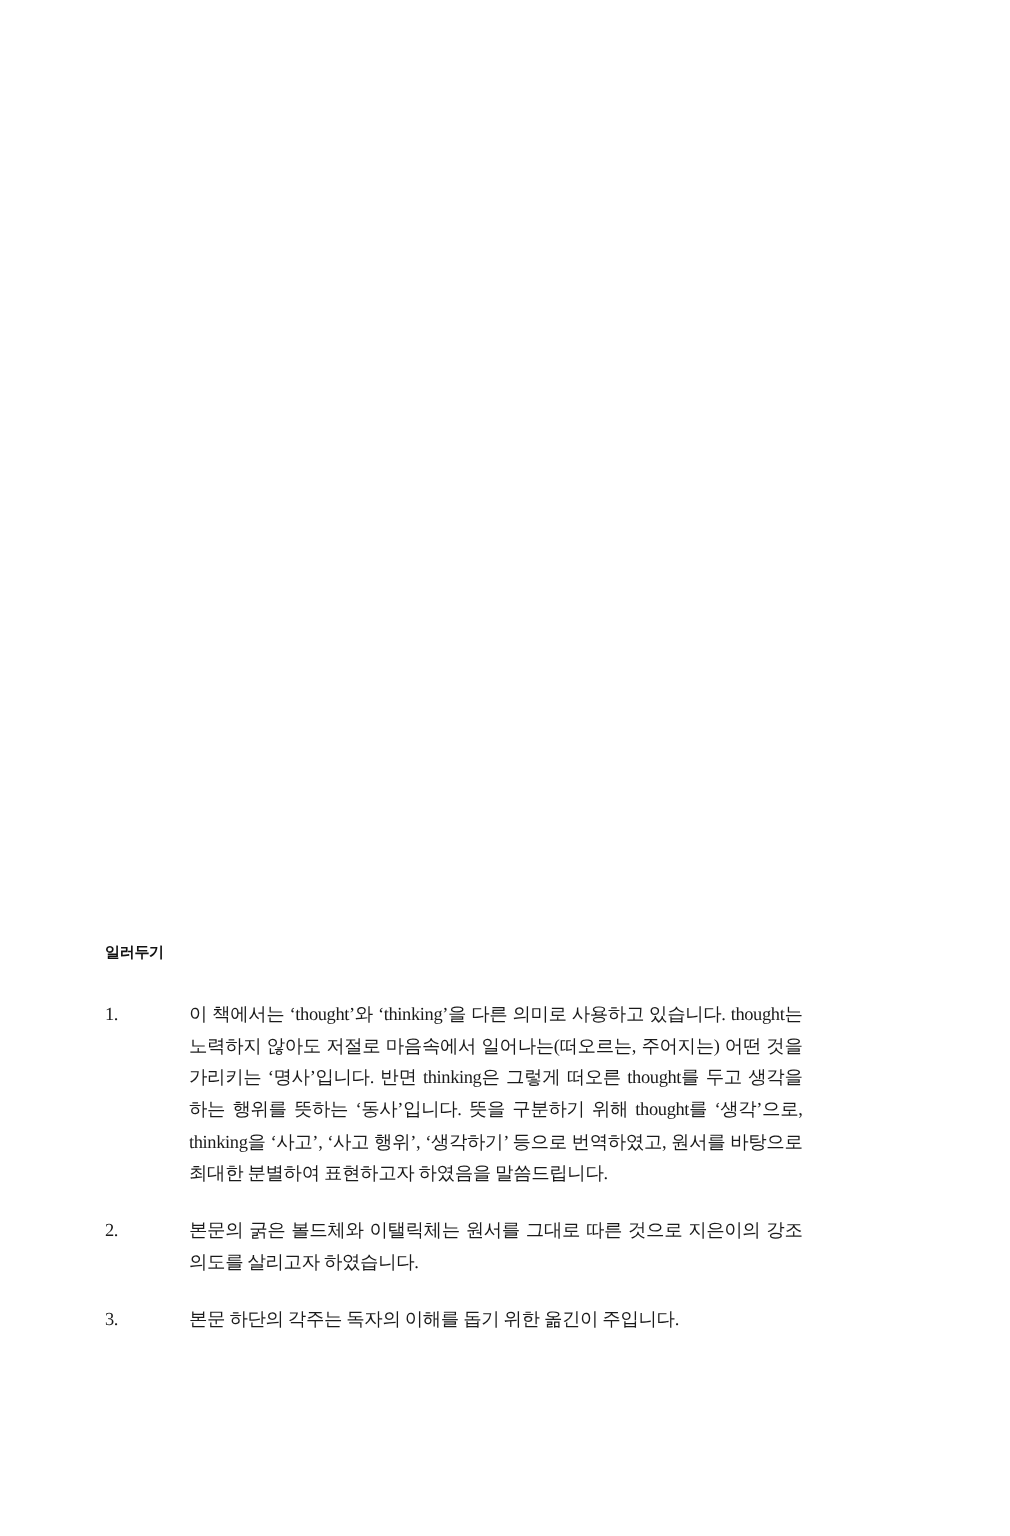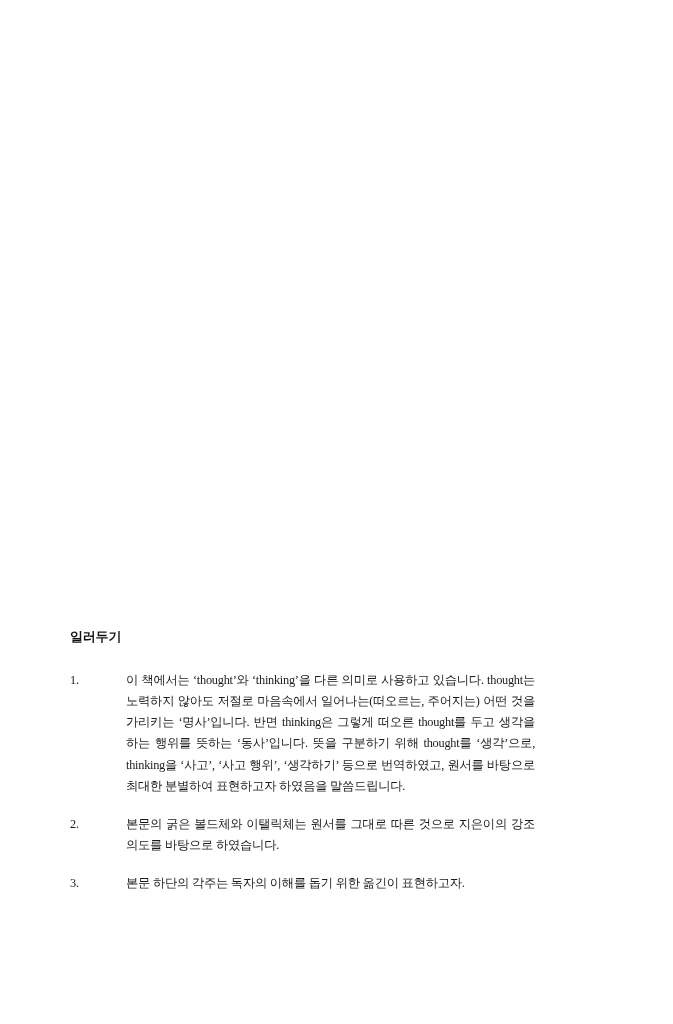--- a/index.html
+++ b/index.html
@@ -22,21 +22,21 @@
   }
   .content {
     position: absolute;
     left: 70px;
     top: 628px;
     width: 465px;
   }
   .heading {
     font-family: "Liberation Sans", sans-serif;
     font-weight: bold;
-    font-size: 13px;
+    font-size: 10px;
     letter-spacing: -0.2px;
     color: #111111;
     margin: 0 0 24px 0;
   }
   .note-list {
     margin: 0;
     padding: 0;
     list-style: none;
   }
   .note-item {
@@ -71,21 +71,21 @@
 <div class="page">
   <div class="content">
     <h1 class="heading">일러두기</h1>
     <ul class="note-list">
       <li class="note-item">
         <span class="note-num">1.</span>
         <span class="note-body">이 책에서는 ‘thought’와 ‘thinking’을 다른 의미로 사용하고 있습니다. thought는 노력하지 않아도 저절로 마음속에서 일어나는(떠오르는, 주어지는) 어떤 것을 가리키는 ‘명사’입니다. 반면 thinking은 그렇게 떠오른 thought를 두고 생각을 하는 행위를 뜻하는 ‘동사’입니다. 뜻을 구분하기 위해 thought를 ‘생각’으로, thinking을 ‘사고’, ‘사고 행위’, ‘생각하기’ 등으로 번역하였고, 원서를 바탕으로 최대한 분별하여 표현하고자 하였음을 말씀드립니다.</span>
       </li>
       <li class="note-item">
         <span class="note-num">2.</span>
-        <span class="note-body">본문의 굵은 볼드체와 이탤릭체는 원서를 그대로 따른 것으로 지은이의 강조 의도를 바탕으로 하였습니다.</span>
+        <span class="note-body">본문의 굵은 볼드체와 이탤릭체는 원서를 그대로 따른 것으로 지은이의 강조 의도를 살리고자 하였습니다.</span>
       </li>
       <li class="note-item">
         <span class="note-num">3.</span>
-        <span class="note-body">본문 하단의 각주는 독자의 이해를 돕기 위한 옮긴이 표현하고자.</span>
+        <span class="note-body">본문 하단의 각주는 독자의 이해를 돕기 위한 옮긴이 주입니다.</span>
       </li>
     </ul>
   </div>
 </div>
 
 </body></html>

